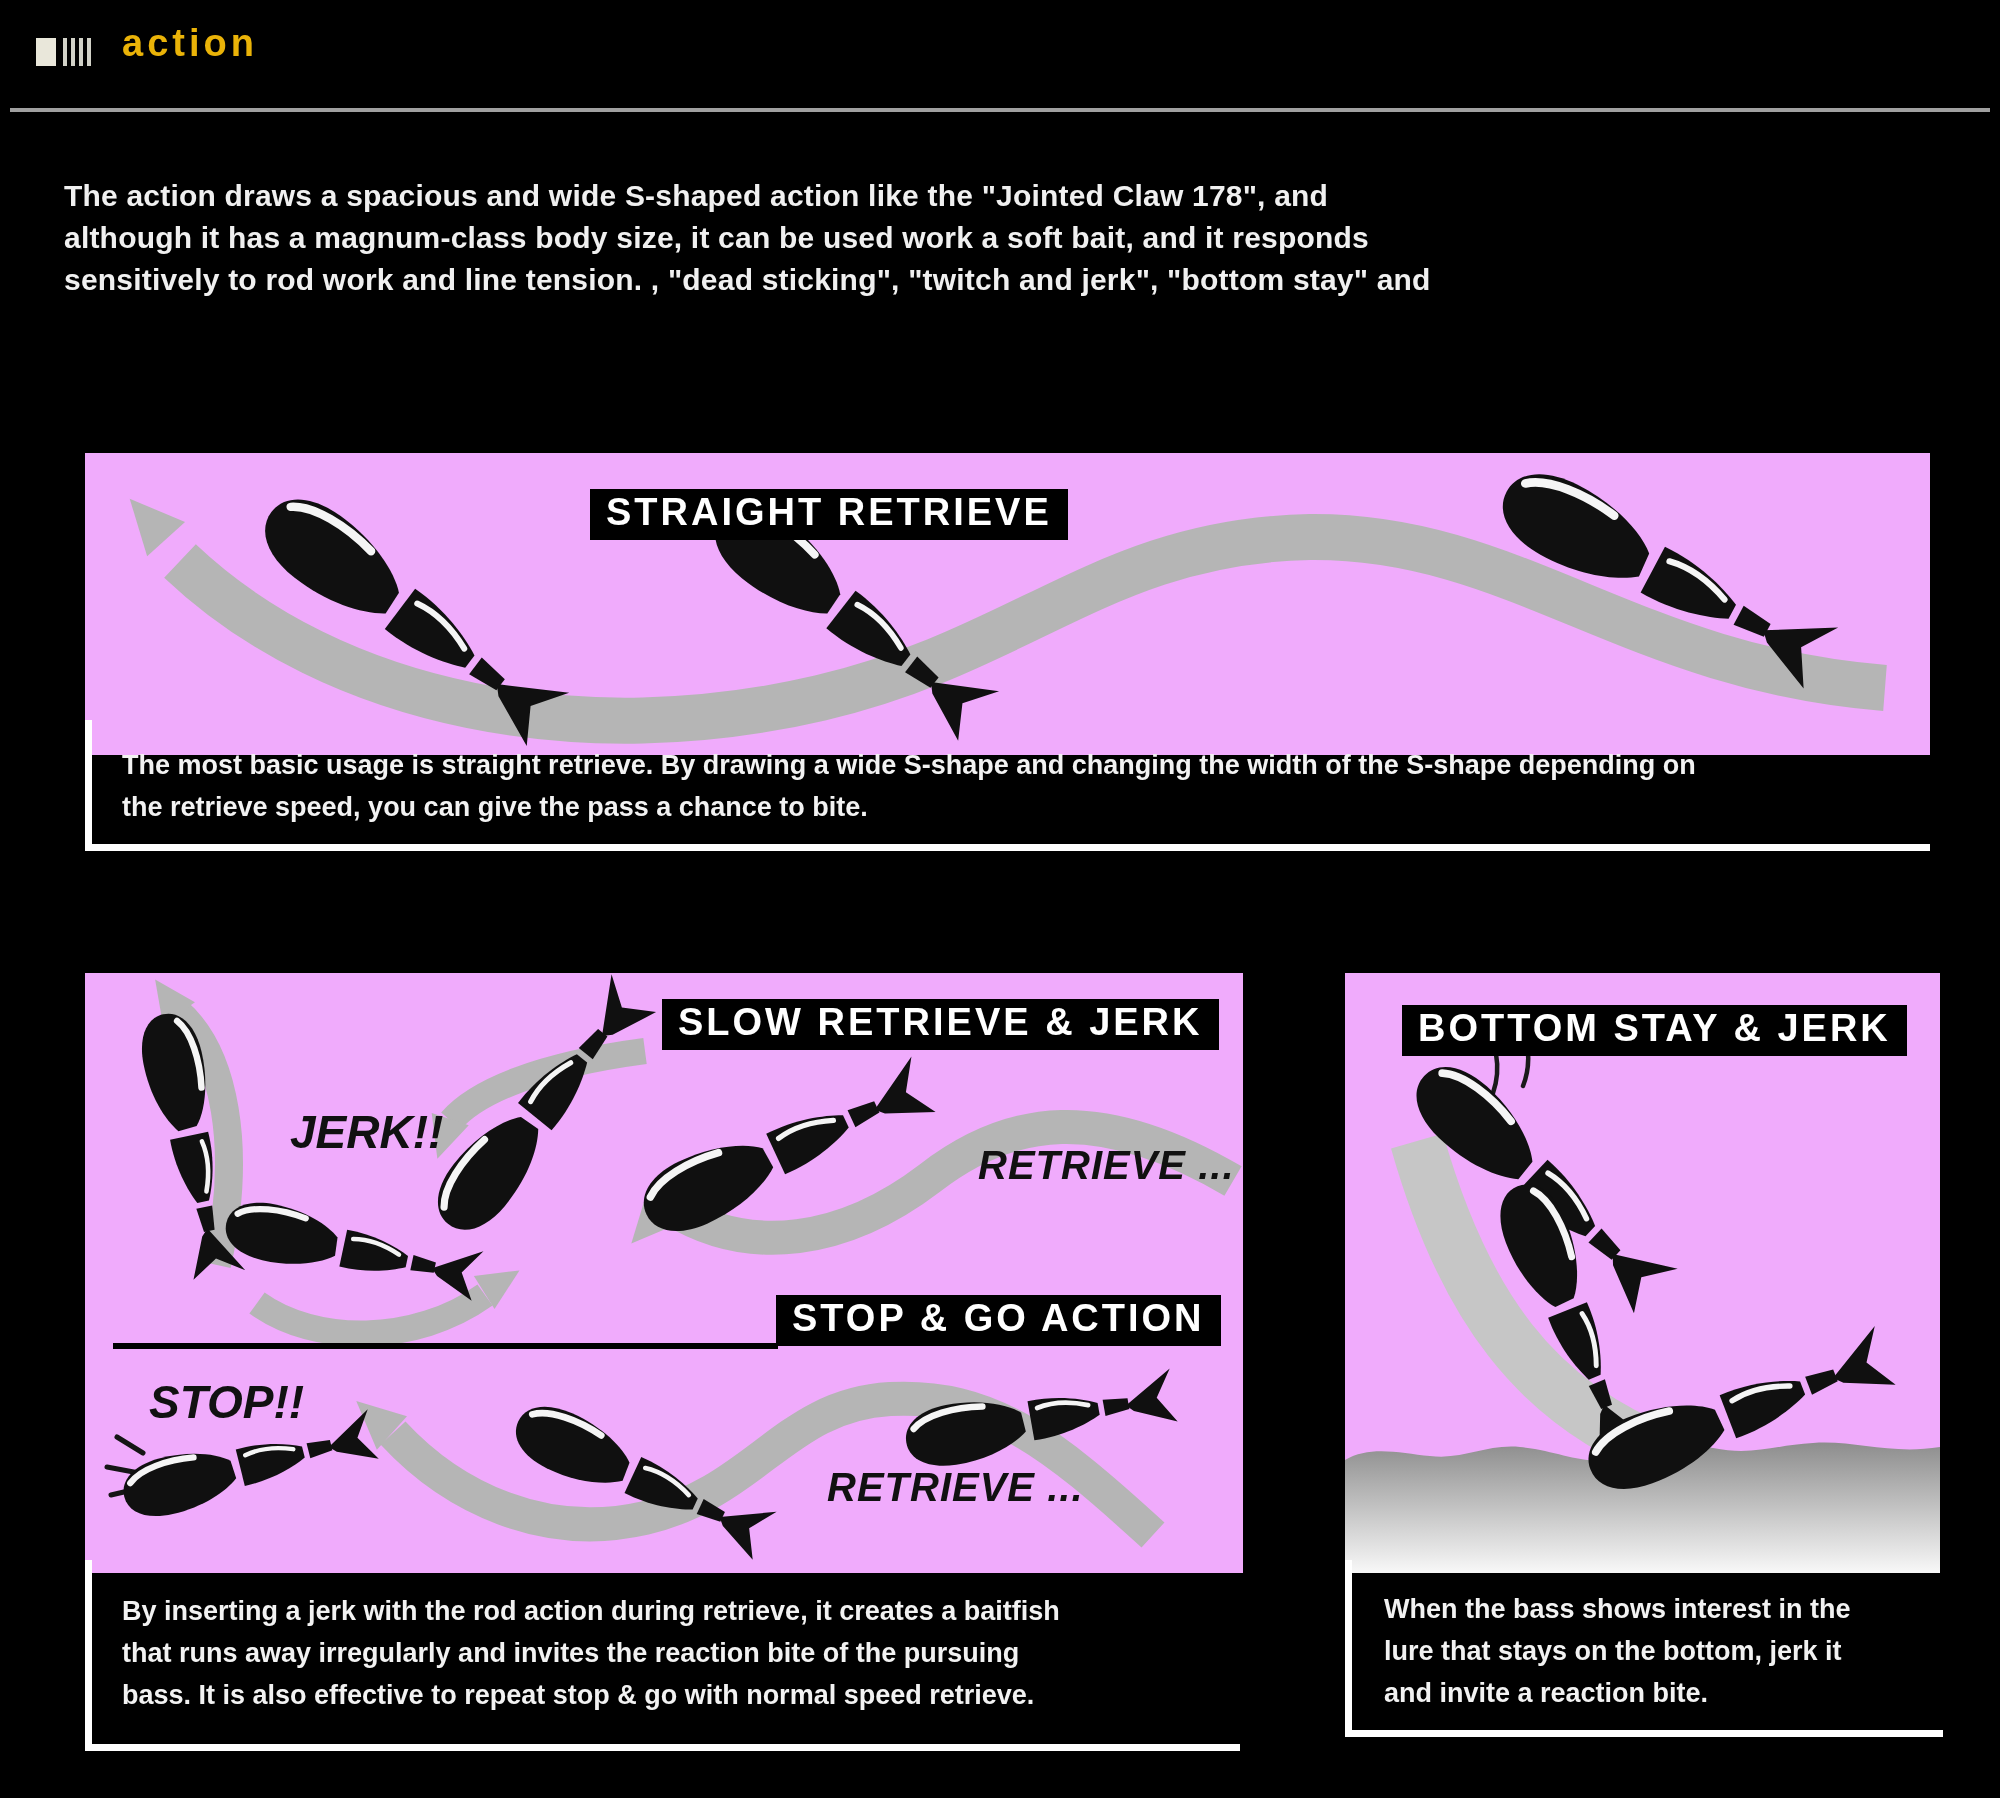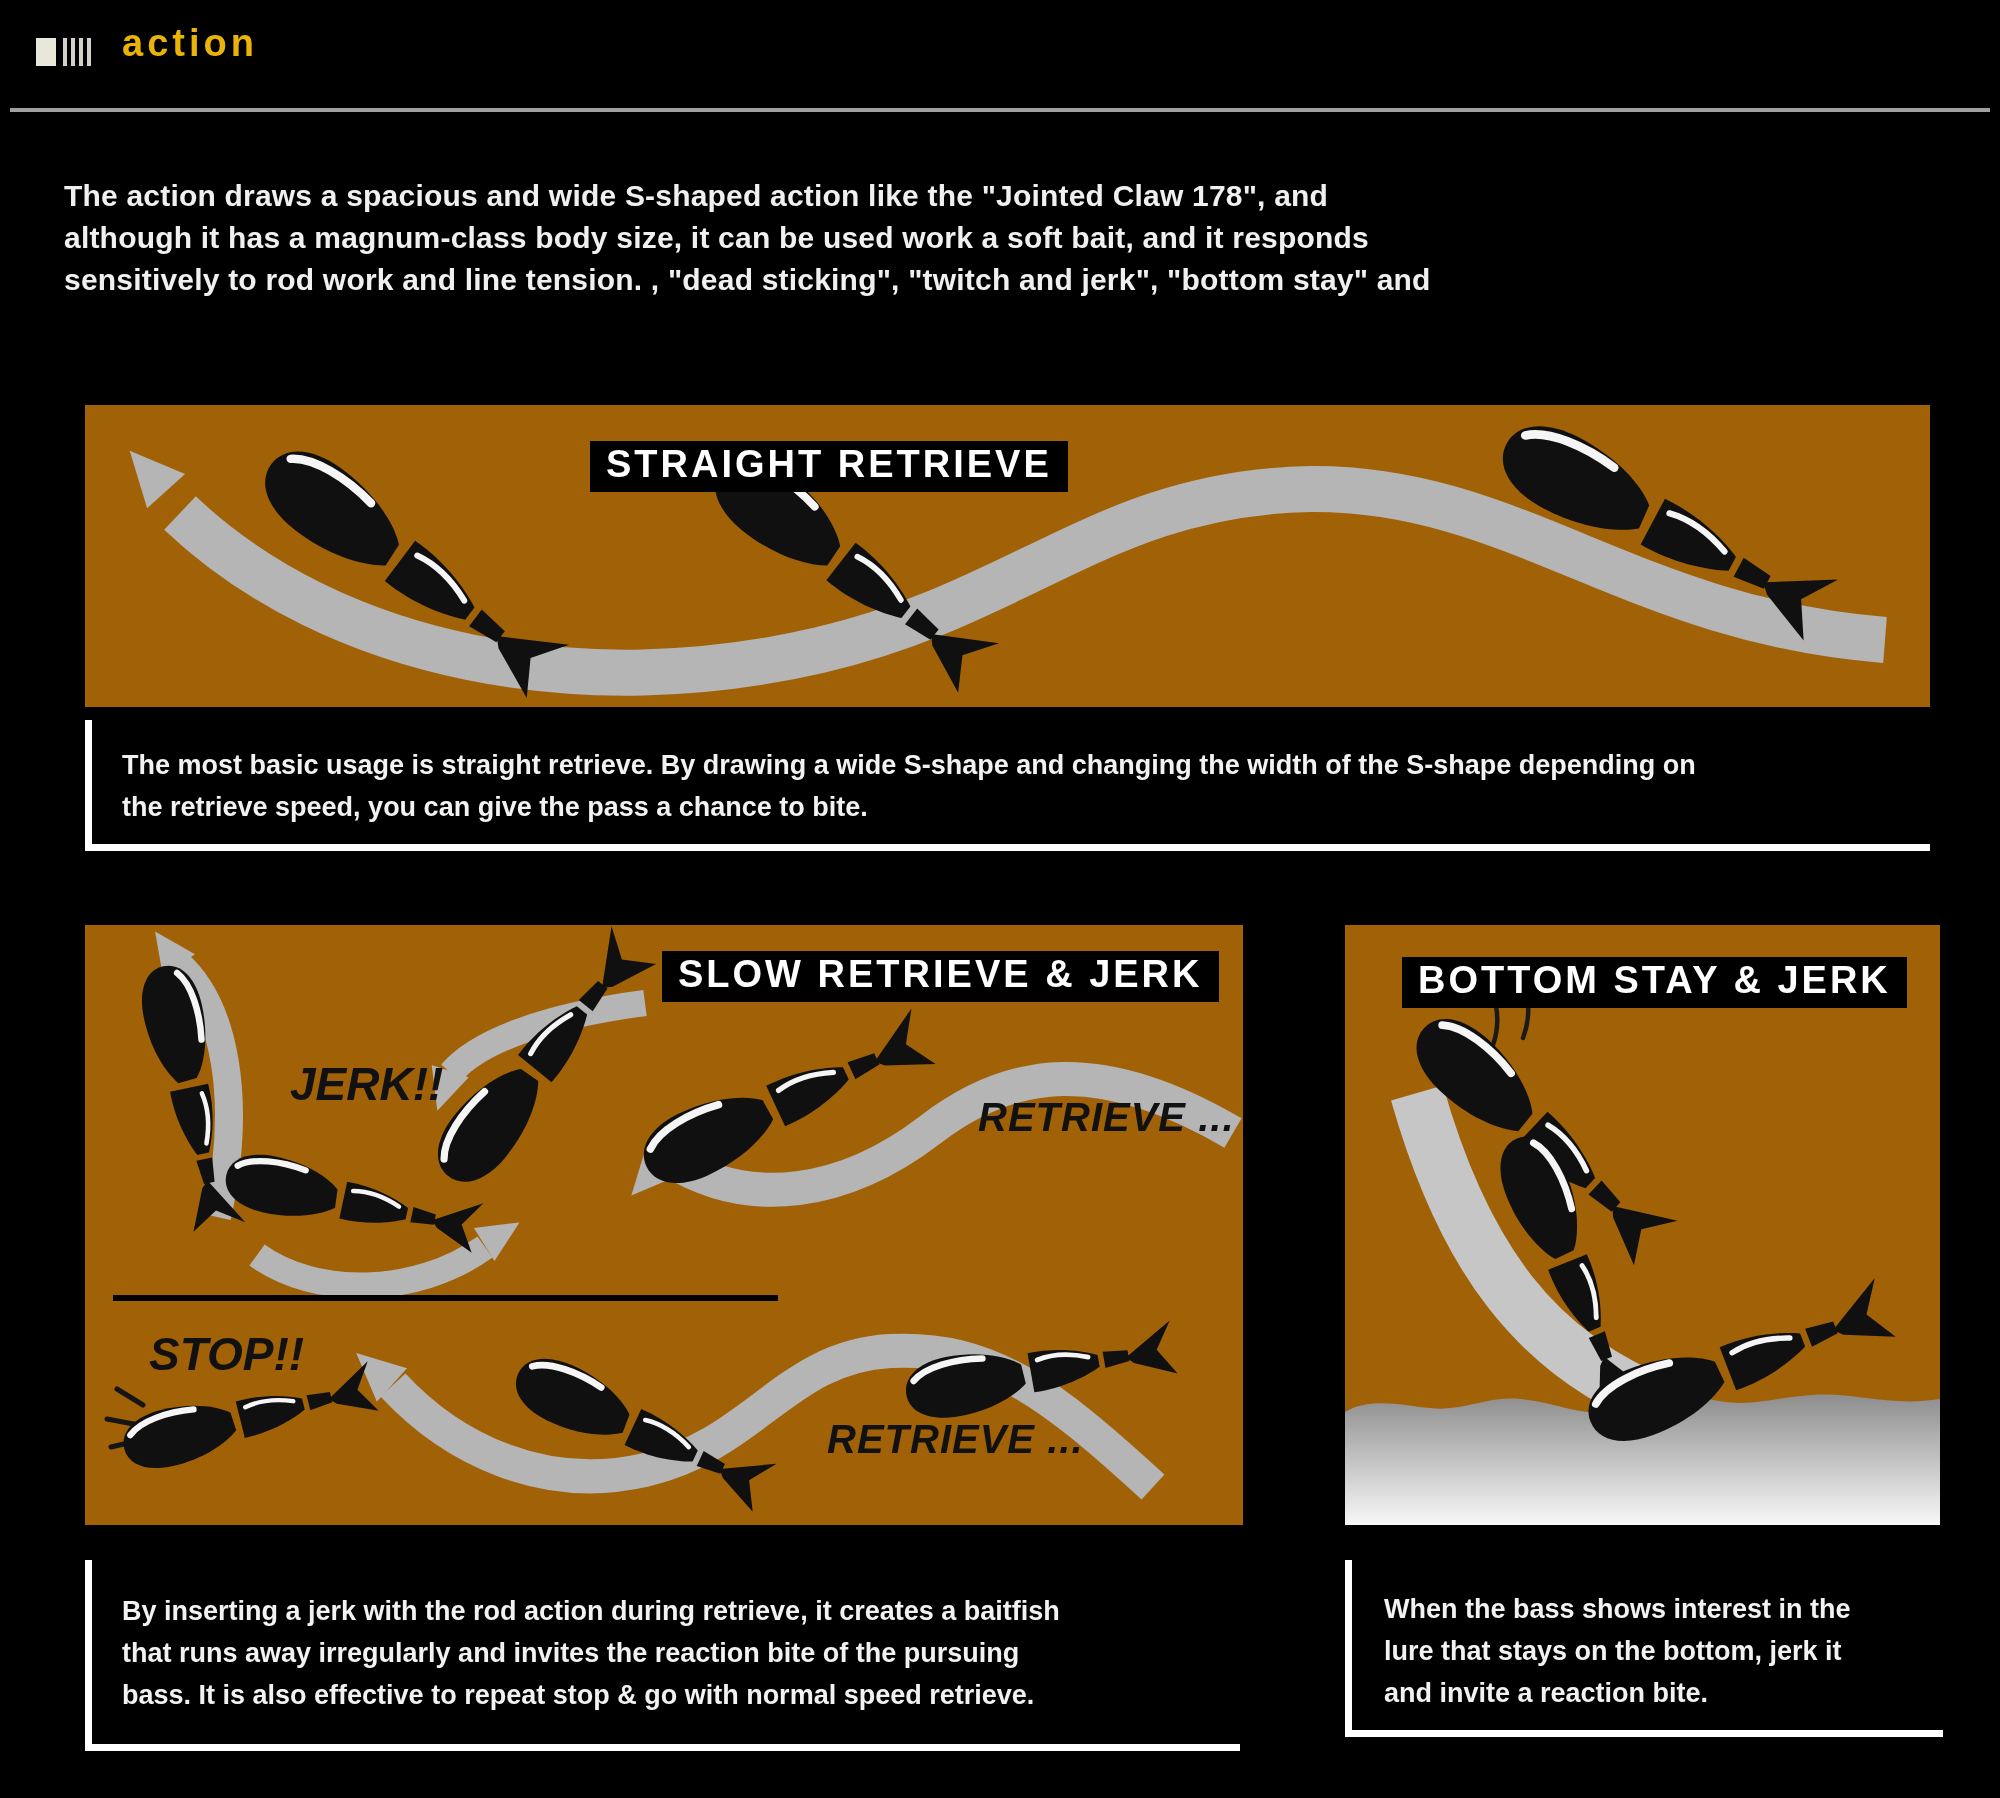--- a/index.html
+++ b/index.html
@@ -10,21 +10,21 @@
   .hdr-icon{position:absolute;left:36px;top:38px;}
   .hdr-title{position:absolute;left:122px;top:22px;color:#eab308;font-size:38px;
              font-weight:bold;letter-spacing:4px;}
   .rule{position:absolute;left:10px;top:108px;width:1980px;height:4px;background:#a0a0a0;}
 
   
   .intro{position:absolute;left:64px;top:175px;color:#f0f0f0;font-size:30px;
          font-weight:bold;line-height:42px;letter-spacing:.2px;}
 
   
-  .panel{position:absolute;background:#a16207;}
+  .panel{position:absolute;background:#f0abfc;margin-top:48px;}
   #panel1{left:85px;top:405px;width:1845px;height:302px;}
   #panel2{left:85px;top:925px;width:1158px;height:600px;}
   #panel3{left:1345px;top:925px;width:595px;height:600px;}
   .panel svg.art{position:absolute;left:0;top:0;}
 
   
   .dlabel{position:absolute;background:#000;color:#fff;font-weight:bold;font-size:38px;
           letter-spacing:3px;padding:2px 16px 6px;white-space:nowrap;}
   #p1-label{left:505px;top:36px;}
   #p2-label{left:577px;top:26px;}
@@ -133,20 +133,21 @@
       <path d="M22,494 L54,500" stroke="#151515" stroke-width="5" stroke-linecap="round"></path>
       <path d="M32,464 L58,480" stroke="#151515" stroke-width="5" stroke-linecap="round"></path>
       <path d="M26,522 L56,515" stroke="#151515" stroke-width="5" stroke-linecap="round"></path>
 
       <use href="#lure" transform="translate(38,524) rotate(-14) scale(2.6)"></use>
       <use href="#lure" transform="translate(432,448) rotate(25) scale(2.75)"></use>
       <use href="#lure" transform="translate(820,470) rotate(-10) scale(2.75)"></use>
     </svg>
     <div class="dlabel" id="p2-label">SLOW RETRIEVE &amp; JERK</div>
     <div class="divline"></div>
+    <div class="dlabel" id="p2-label2">STOP &amp; GO ACTION</div>
     <div class="ann ann-big" id="ann-jerk">JERK!!</div>
     <div class="ann ann-mid" id="ann-ret-top">RETRIEVE ...</div>
     <div class="ann ann-big" id="ann-stop">STOP!!</div>
     <div class="ann ann-mid" id="ann-ret-bot">RETRIEVE ...</div>
   </div>
 
   <div class="panel" id="panel3">
     <svg class="art" width="595" height="600" viewBox="0 0 595 600">
       <path d="M0,487 C25,472 55,480 85,483 C120,487 140,471 175,474 C215,478 235,492 272,486 C310,479 330,468 368,475 C408,483 430,472 468,470 C510,467 545,482 595,474 L595,600 L0,600 Z" fill="url(#gg)"></path>
       <path d="M72,168 C118,330 190,432 325,482" stroke="#c6c6c6" stroke-width="54" fill="none"></path>

